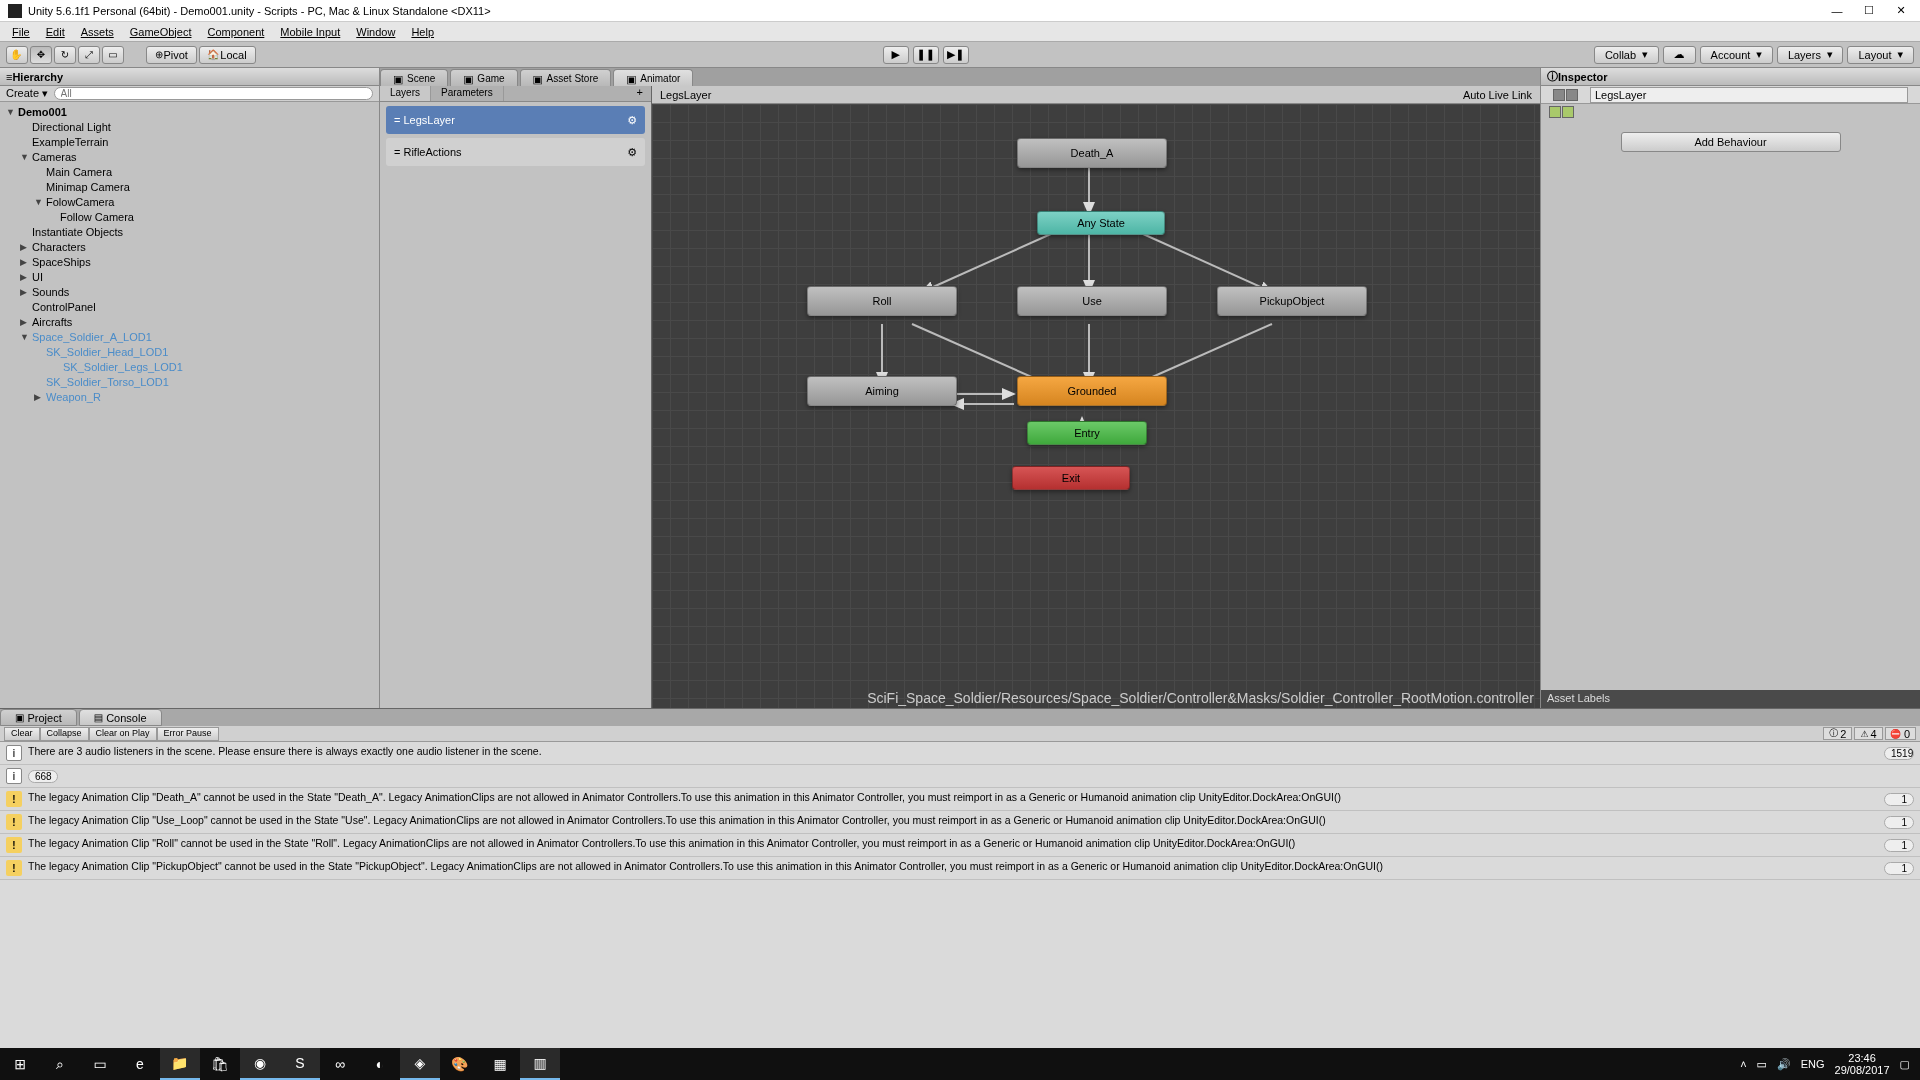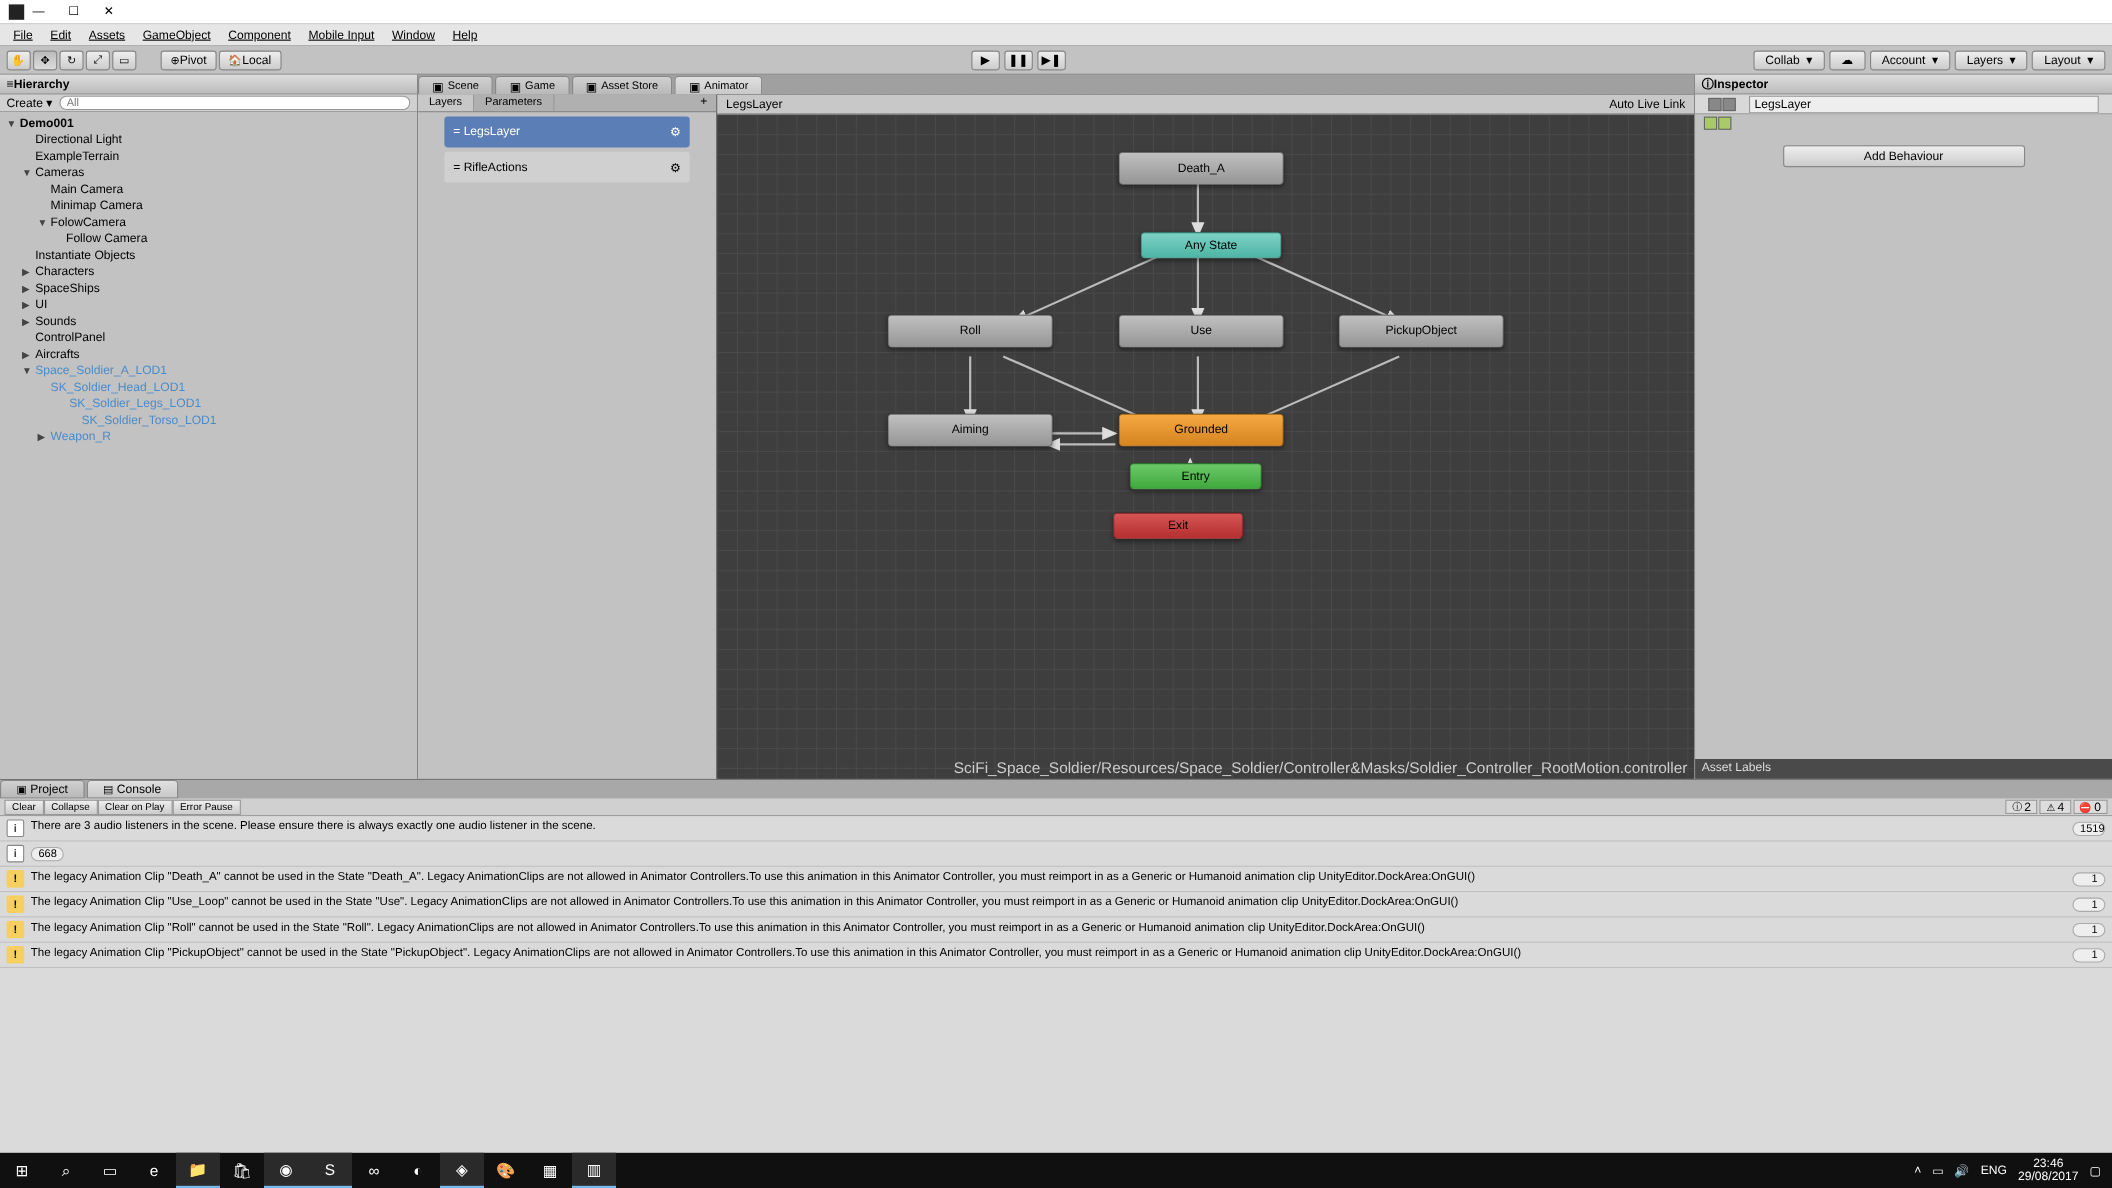--- a/index.html
+++ b/index.html
@@ -41,21 +41,21 @@
 .center-tab { height: 17px; padding: 0 12px; background: linear-gradient(#d0d0d0, #b8b8b8); border: 1px solid #888; border-bottom: none; border-radius: 4px 4px 0 0; margin-right: 2px; display: flex; align-items: center; gap: 4px; cursor: pointer; font-size: 10px; }
 .center-tab.active { background: linear-gradient(#e0e0e0, #c8c8c8); }
 .tab-icon { width: 10px; height: 10px; }
 
 .animator-content { flex: 1; display: flex; background: #808080; }
 .animator-left { width: 272px; background: #c2c2c2; border-right: 1px solid #666; }
 .animator-subtabs { height: 16px; display: flex; background: #b0b0b0; border-bottom: 1px solid #888; }
 .animator-subtab { padding: 1px 10px; border-right: 1px solid #999; cursor: pointer; font-size: 10px; }
 .animator-subtab.active { background: #c8c8c8; }
 .add-btn { margin-left: auto; padding: 0 8px; cursor: pointer; }
-.layer-item { height: 28px; margin: 4px 24px; border-radius: 3px; display: flex; align-items: center; padding: 0 8px; cursor: pointer; }
+.layer-item { height: 28px; margin: 4px 6px; border-radius: 3px; display: flex; align-items: center; padding: 0 8px; cursor: pointer; }
 .layer-item.selected { background: #5a7eb5; color: #fff; }
 .layer-item:not(.selected) { background: #d0d0d0; }
 .layer-gear { margin-left: auto; font-size: 11px; }
 
 .graph-area { flex: 1; position: relative; background: #3e3e3e; background-image: linear-gradient(#494949 1px, transparent 1px), linear-gradient(90deg, #494949 1px, transparent 1px); background-size: 18px 18px; }
 .breadcrumb { position: absolute; top: 0; left: 0; right: 0; height: 18px; background: #c8c8c8; border-bottom: 1px solid #888; display: flex; align-items: center; padding: 0 8px; font-size: 10px; justify-content: space-between; }
 .graph-path { position: absolute; bottom: 2px; right: 6px; font-size: 14px; color: #ccc; }
 
 .state-node { position: absolute; width: 150px; height: 30px; border-radius: 4px; display: flex; align-items: center; justify-content: center; font-size: 11px; box-shadow: 0 2px 4px rgba(0,0,0,0.4); cursor: pointer; border: 1px solid rgba(0,0,0,0.3); }
 .state-gray { background: linear-gradient(#c0c0c0, #969696); color: #000; }
@@ -93,20 +93,21 @@
 .task-icon { width: 40px; height: 32px; display: flex; align-items: center; justify-content: center; color: #fff; cursor: pointer; font-size: 14px; }
 .task-icon.active { border-bottom: 2px solid #76b9ed; background: #2a2a2a; }
 .tray { margin-left: auto; display: flex; align-items: center; color: #fff; gap: 10px; padding-right: 10px; font-size: 10px; }
 .tray-time { text-align: center; line-height: 12px; }
 </style>
 </head>
 <body>
 
 <div class="titlebar">
   <div class="titlebar-icon"></div>
+  <div class="titlebar-text">Unity 5.6.1f1 Personal (64bit) - Demo001.unity - Scripts - PC, Mac &amp; Linux Standalone &lt;DX11&gt;</div>
   <div class="window-controls">
     <div class="window-btn">—</div>
     <div class="window-btn">☐</div>
     <div class="window-btn">✕</div>
   </div>
 </div>
 
 <div class="menubar" id="menubar">
     <div class="menu-item">File</div>
     <div class="menu-item">Edit</div>
@@ -215,21 +216,21 @@
           <span class="tree-label">Space_Soldier_A_LOD1</span>
         </div>
         <div class="tree-item blue" style="padding-left: 34px;">
           <span class="tree-arrow"></span>
           <span class="tree-label">SK_Soldier_Head_LOD1</span>
         </div>
         <div class="tree-item blue" style="padding-left: 51px;">
           <span class="tree-arrow"></span>
           <span class="tree-label">SK_Soldier_Legs_LOD1</span>
         </div>
-        <div class="tree-item blue" style="padding-left: 34px; margin-left: 28px;">
+        <div class="tree-item blue" style="padding-left: 34px;">
           <span class="tree-arrow"></span>
           <span class="tree-label">SK_Soldier_Torso_LOD1</span>
         </div>
         <div class="tree-item blue" style="padding-left: 34px;">
           <span class="tree-arrow">▶</span>
           <span class="tree-label">Weapon_R</span>
         </div>
       </div>
   </div>
 

